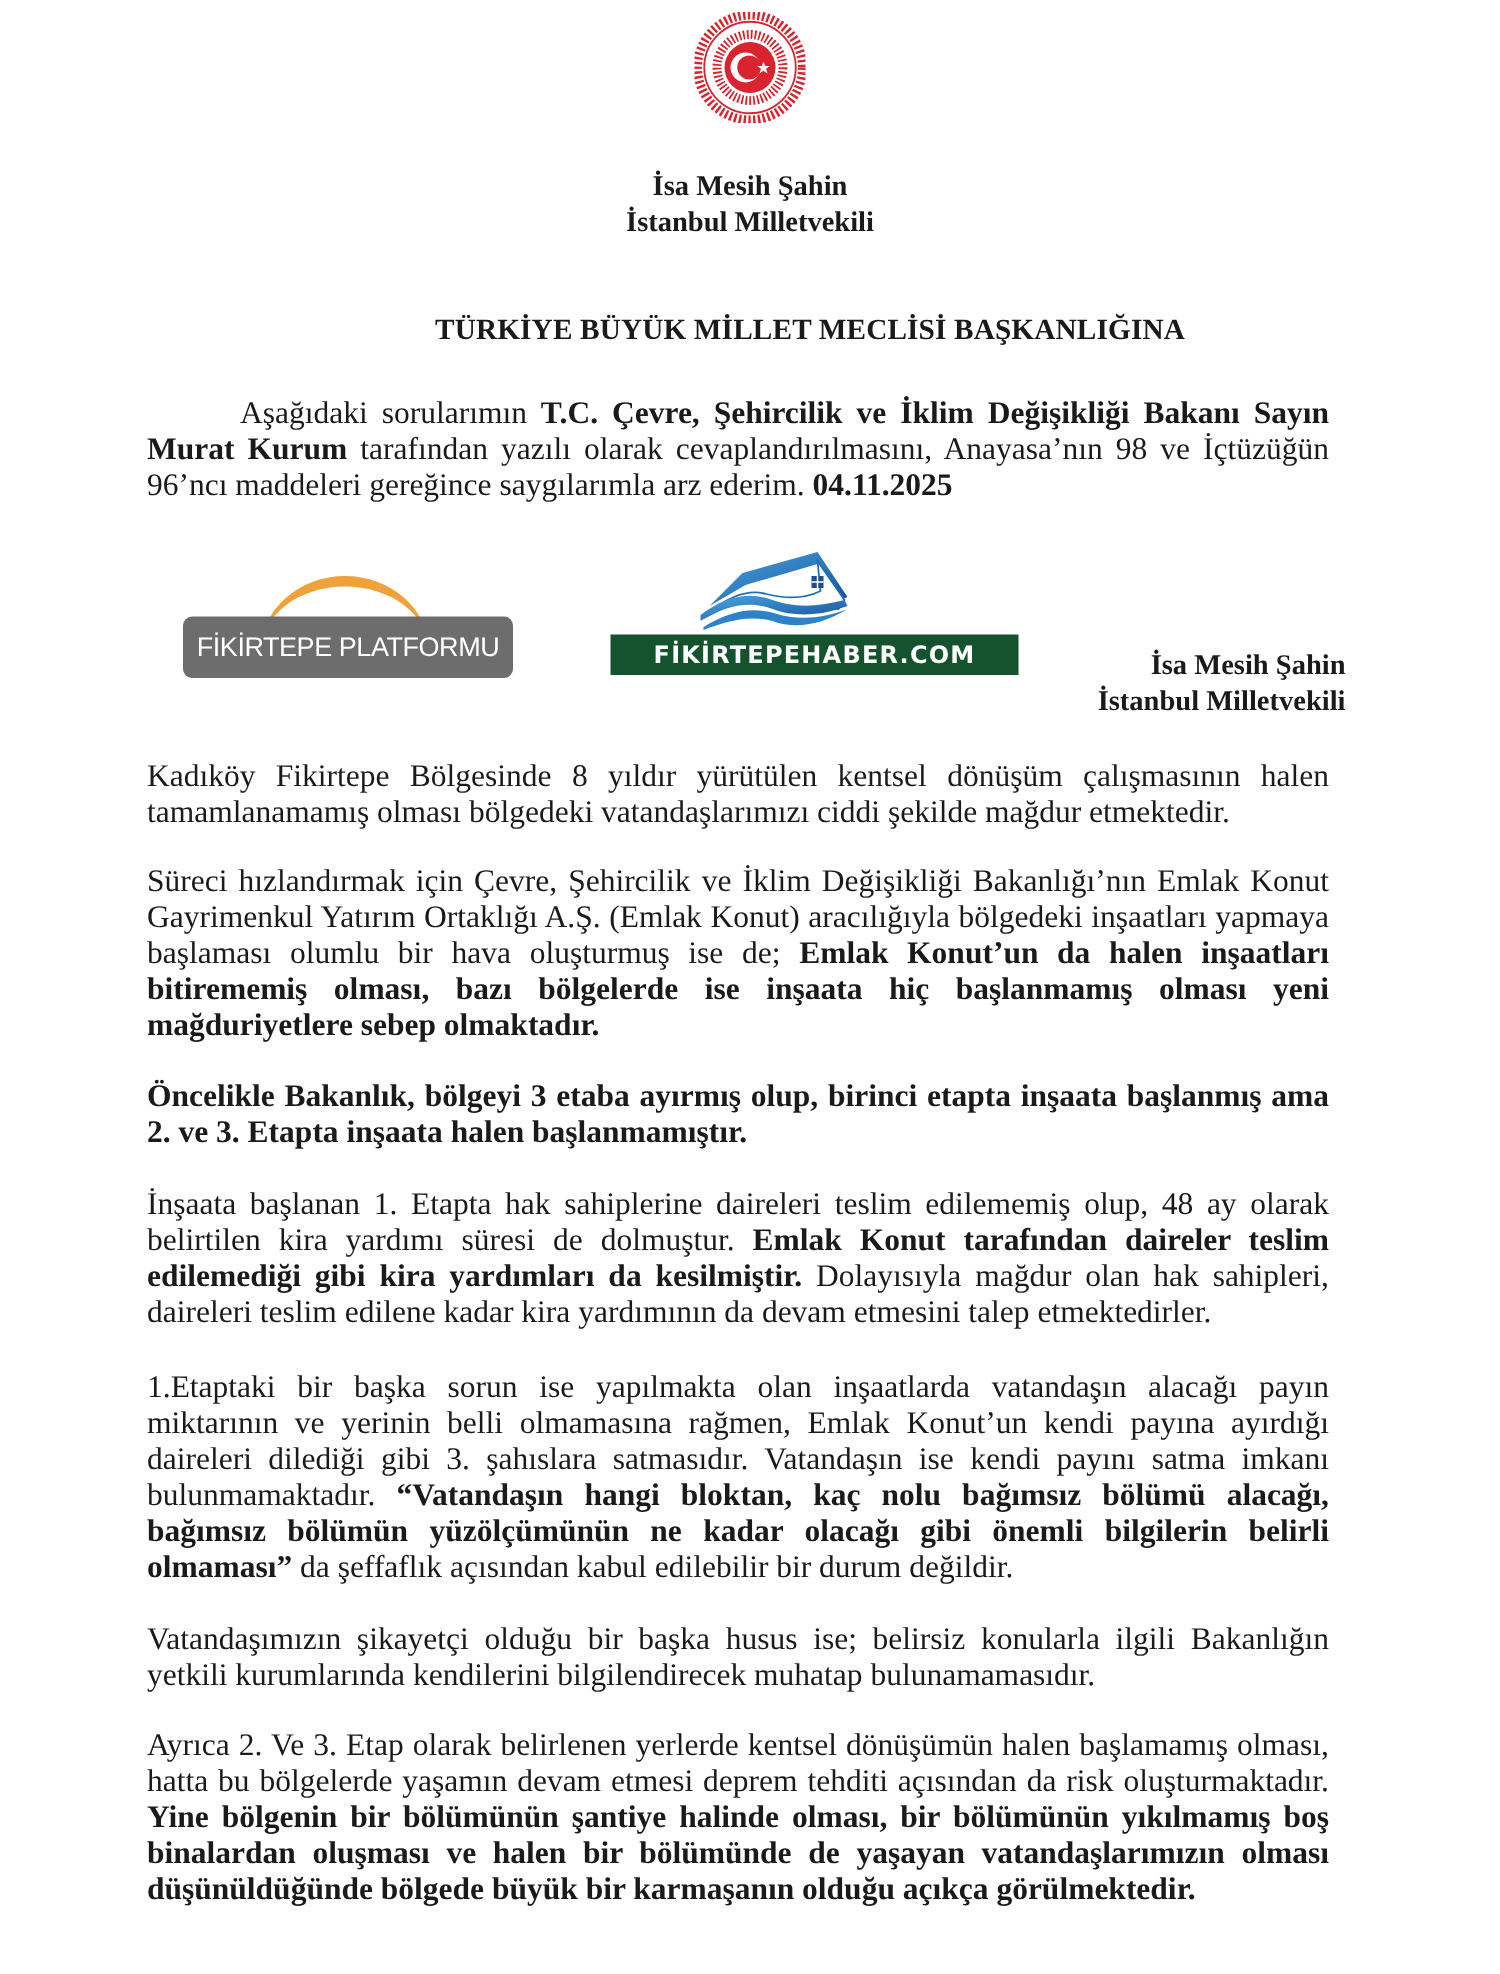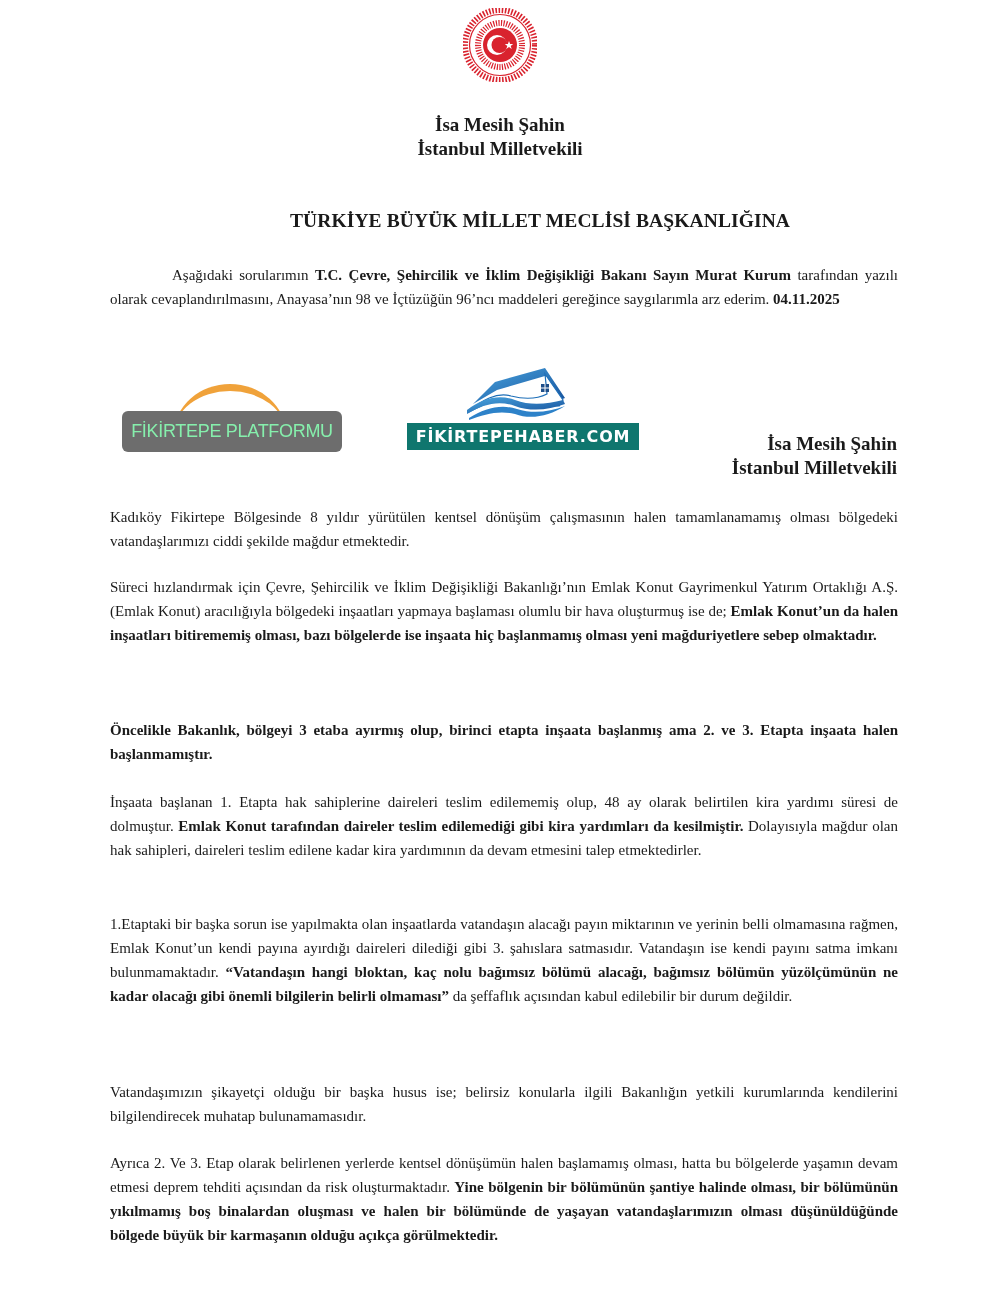--- a/index.html
+++ b/index.html
@@ -5,34 +5,34 @@
     * { box-sizing: border-box; margin: 0; padding: 0; }
     html, body { width: 1000px; height: 1316px; background: #ffffff; overflow: hidden; }
     body { position: relative; font-family: "Liberation Serif", "DejaVu Serif", serif; color: #1a1a1a; }
 
     .emblem { position: absolute; left: 463px; top: 8px; width: 74px; height: 74px; }
 
     .header-block { position: absolute; left: 0; width: 1000px; text-align: center; font-weight: bold; font-size: 19px; line-height: 24px; }
     .header-block.author { top: 113px; }
     .addressee { position: absolute; left: 0; top: 210px; width: 1000px; text-align: center; font-weight: bold; font-size: 19.5px; letter-spacing: 0.1px; margin-left: 40px; }
 
-    .para { position: absolute; left: 110px; width: 788px; font-size: 15px; line-height: 24px; text-align: justify; text-align-last: left; }
+    .para { position: absolute; left: 98px; width: 788px; font-size: 21px; line-height: 24px; text-align: justify; text-align-last: left; }
     .para b { font-weight: bold; }
     .indent { text-indent: 62px; }
 
     .signature { position: absolute; right: 103px; top: 432px; text-align: right; font-weight: bold; font-size: 19px; line-height: 24px; }
 
     
     .logo-platform { position: absolute; left: 122px; top: 384px; width: 220px; height: 68px; }
     .logo-platform .arc { position: absolute; left: 52px; top: 0; width: 112px; height: 50px; border-top: 7px solid #f0a23a; border-radius: 50% 50% 0 0 / 100% 100% 0 0; }
-    .logo-platform .box { position: absolute; left: 0; top: 27px; width: 220px; height: 41px; background: #6d6d6d; border-radius: 6px; color: #86efac; font-family: "Liberation Sans", "DejaVu Sans", sans-serif; font-size: 18px; line-height: 41px; text-align: center; letter-spacing: -0.3px; }
+    .logo-platform .box { position: absolute; left: 0; top: 27px; width: 220px; height: 41px; background: #6d6d6d; border-radius: 6px; color: #ffffff; font-family: "Liberation Sans", "DejaVu Sans", sans-serif; font-size: 18px; line-height: 41px; text-align: center; letter-spacing: -0.3px; }
 
     .logo-haber { position: absolute; left: 405px; top: 364px; width: 236px; height: 90px; }
     .logo-haber svg { position: absolute; left: 60px; top: 0; }
-    .logo-haber .bar { position: absolute; left: 2px; top: 59px; width: 232px; height: 27px; background: #0f766e; color: #ffffff; font-family: "DejaVu Sans", "Liberation Sans", sans-serif; font-weight: bold; font-size: 16px; line-height: 27px; text-align: center; letter-spacing: 0.8px; }
+    .logo-haber .bar { position: absolute; left: 2px; top: 59px; width: 272px; height: 27px; background: #14532d; color: #ffffff; font-family: "DejaVu Sans", "Liberation Sans", sans-serif; font-weight: bold; font-size: 16px; line-height: 27px; text-align: center; letter-spacing: 0.8px; }
   </style>
 </head>
 <body>
 
 <svg class="emblem" viewBox="0 0 74 74">
   <g>
     <circle cx="37" cy="37" r="35" fill="none" stroke="#d9232e" stroke-width="6" stroke-dasharray="1.6 1.6"></circle>
     <circle cx="37" cy="37" r="30.5" fill="none" stroke="#d9232e" stroke-width="1.2"></circle>
     <circle cx="37" cy="37" r="22" fill="none" stroke="#d9232e" stroke-width="6" stroke-dasharray="1.2 1.4"></circle>
   </g>

